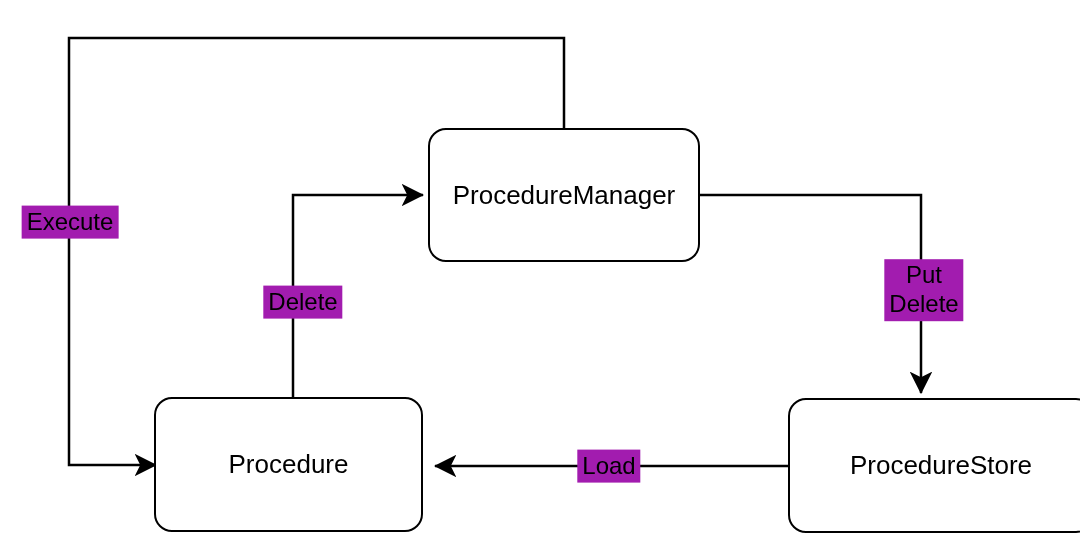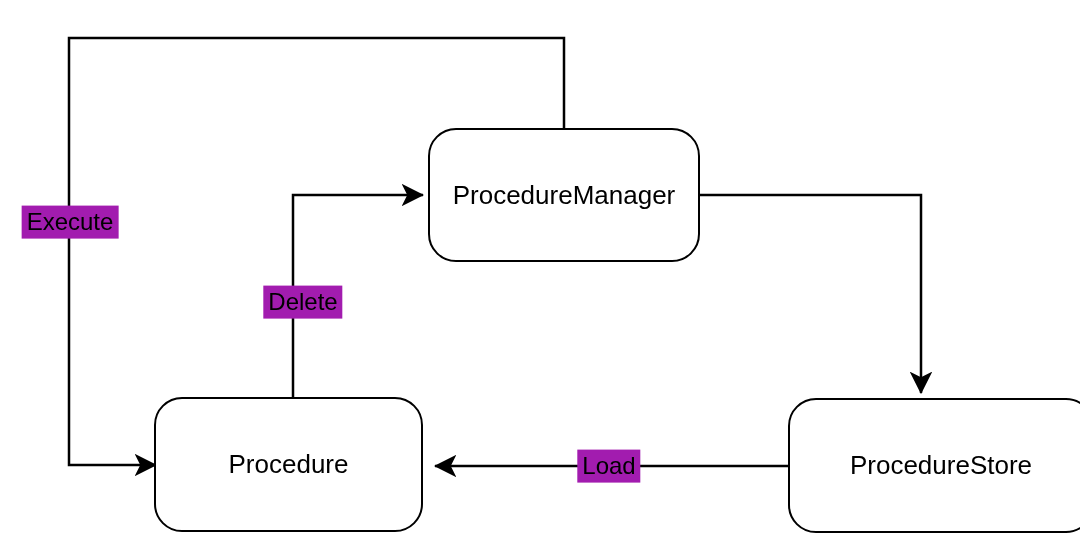--- a/index.html
+++ b/index.html
@@ -17,21 +17,21 @@
   }
   #connectors {
     position: absolute;
     left: 0;
     top: 0;
   }
   .node {
     position: absolute;
     box-sizing: border-box;
     border: 2.5px solid #000000;
-    border-radius: 28px;
+    border-radius: 18px;
     background: #ffffff;
     display: flex;
     align-items: center;
     justify-content: center;
     font-size: 26px;
     color: #000000;
     white-space: nowrap;
   }
   .edge-label {
     position: absolute;
@@ -78,16 +78,20 @@
   </div>
 
   <div class="node" id="node-procedure-store">
     <span>ProcedureStore</span>
   </div>
 
   <div class="edge-label" id="label-execute">Execute</div>
 
   <div class="edge-label" id="label-submit">Delete</div>
 
+  <div class="edge-label" id="label-put-delete">
+    <div>Put</div>
+    <div>Delete</div>
+  </div>
 
   <div class="edge-label" id="label-load">Load</div>
 
 </div>
 
 </body></html>

